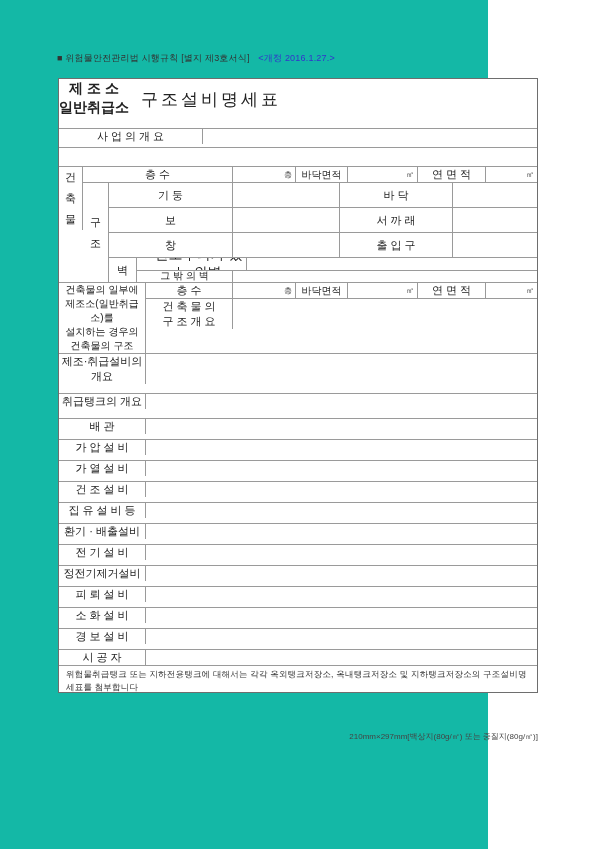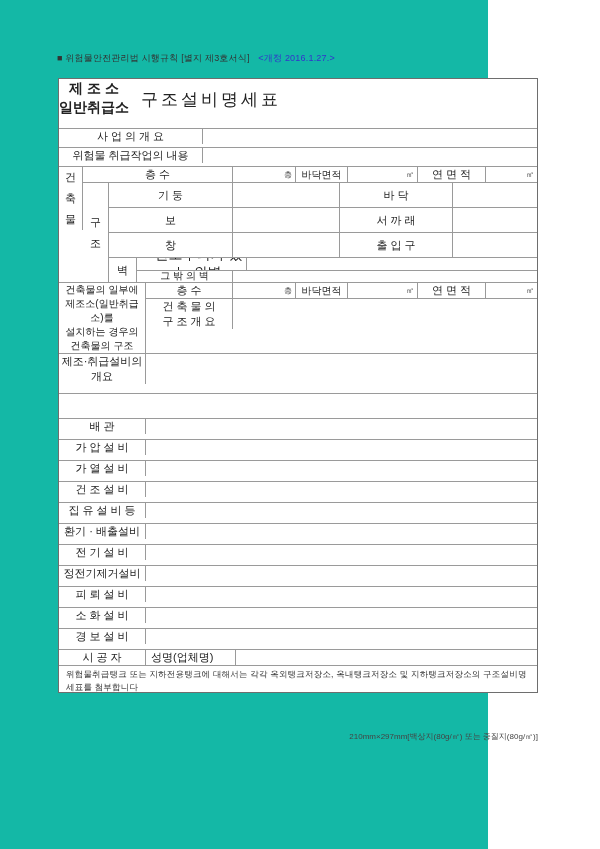--- a/index.html
+++ b/index.html
@@ -52,21 +52,20 @@
         </div>
         <div class="t-main">구조설비명세표</div>
       </div>
     </div>
 
     <div class="row" style="height:19px">
       <div class="c" style="width:144px">사 업 의   개 요</div>
       <div class="c" style="flex:1"></div>
     </div>
     <div class="row" style="height:19px">
-      <div class="c" style="width:144px">위험물 취급작업의 내용</div>
       <div class="c" style="flex:1"></div>
     </div>
 
     <div class="row">
       <div class="c vlabel pre" style="width:24px">건
 축
 물</div>
       <div class="col">
         <div class="sub" style="height:17px">
           <div class="c" style="width:150px">층  수</div>
@@ -137,20 +136,21 @@
         </div>
       </div>
     </div>
 
     <div class="row" style="height:40px">
       <div class="c pre" style="width:87px">제조·취급설비의
 개요</div>
       <div class="c" style="flex:1"></div>
     </div>
     <div class="row" style="height:25px">
+      <div class="c" style="width:87px">취급탱크의 개요</div>
       <div class="c" style="flex:1"></div>
     </div>
     <div class="row" style="height:21px">
       <div class="c" style="width:87px">배  관</div>
       <div class="c" style="flex:1"></div>
     </div>
     <div class="row" style="height:21px">
       <div class="c" style="width:87px">가 압 설 비</div>
       <div class="c" style="flex:1"></div>
     </div>
@@ -187,24 +187,20 @@
       <div class="c" style="flex:1"></div>
     </div>
     <div class="row" style="height:21px">
       <div class="c" style="width:87px">경 보 설 비</div>
       <div class="c" style="flex:1"></div>
     </div>
 
     <div class="row">
       <div class="c" style="width:87px">시 공 자</div>
       <div class="col">
-        <div class="sub" style="height:22px">
-          <div class="c left" style="width:90px">성명(업체명)</div>
-          <div class="c" style="flex:1"></div>
-        </div>
       </div>
     </div>
 
     <div class="row" style="height:26px">
       <div class="c remark-text" style="flex:1">위험물취급탱크 또는 지하전용탱크에 대해서는 각각 옥외탱크저장소, 옥내탱크저장소 및 지하탱크저장소의 구조설비명세표를 첨부합니다</div>
     </div>
 
   </div>
 
   <div class="footer">210mm×297mm[백상지(80g/㎡) 또는 중질지(80g/㎡)]</div>

